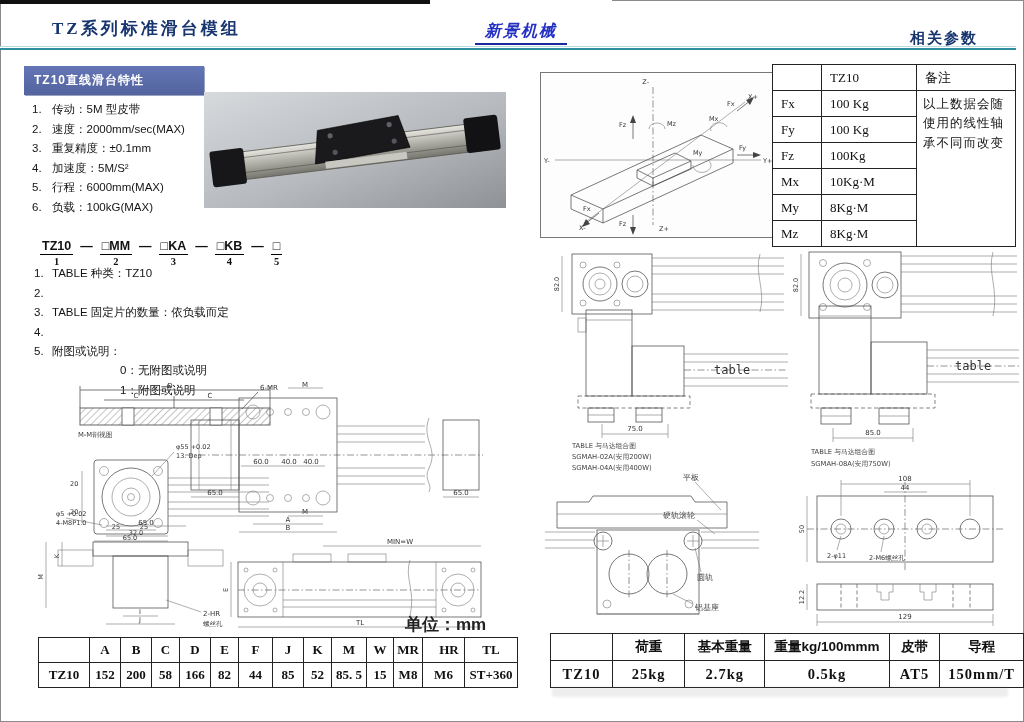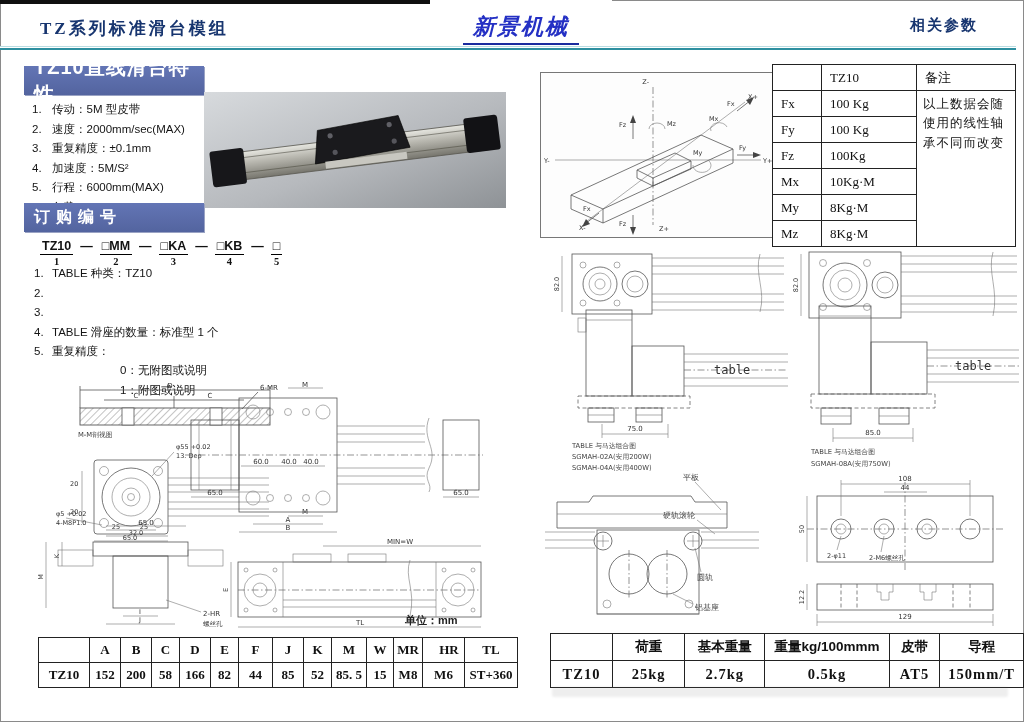--- a/index.html
+++ b/index.html
@@ -10,21 +10,21 @@
   .topbar{position:absolute;left:0;top:0;width:433px;height:4px;background:#101010;}
   .sep{position:absolute;left:0;top:46px;width:1016px;height:4px;
        background:linear-gradient(#b9dde2 0 1px,#ffffff 1px 2px,#2e8fa0 2px 4px);}
   .lefttitle{font-family:"Liberation Serif","DejaVu Serif",serif;font-weight:bold;
        font-size:17px;letter-spacing:3px;color:#17356f;}
   .righttitle{font-family:"Liberation Serif","DejaVu Serif",serif;font-weight:bold;
        font-size:15px;letter-spacing:2px;color:#17356f;}
   .brandbox{position:absolute;left:430px;top:0;width:182px;height:45px;background:#fff;
        display:flex;align-items:flex-end;justify-content:center;z-index:5;}
   .brandbox span{font-family:"DejaVu Serif","Liberation Serif",serif;font-style:italic;
-       font-weight:bold;font-size:22px;color:#2430c4;border-bottom:2px solid #1b2b9e;
+       font-weight:bold;font-size:16px;color:#2430c4;border-bottom:2px solid #1b2b9e;
        padding:0 10px 1px 10px;letter-spacing:2px;}
   .band{background:linear-gradient(#6375b5,#53649f);color:#fff;font-weight:bold;
        display:flex;align-items:center;padding-left:10px;box-shadow:1px 1px 0 #9aa3c4;}
   .feat-list .row,.note-list .row{display:flex;font-size:11.5px;line-height:19.5px;color:#141414;}
   .feat-list .num{width:20px;}
   .note-list .num{width:18px;}
   .subnotes .row{display:flex;font-size:11.5px;line-height:19.5px;}
   .codewrap{display:flex;align-items:flex-start;font-family:"Liberation Sans",sans-serif;}
   .cpart{display:flex;flex-direction:column;align-items:center;}
   .cpart .lbl{border-bottom:1.5px solid #000;padding:0 2px 0 2px;font-weight:bold;font-size:12.5px;line-height:15px;}
@@ -39,42 +39,42 @@
        font-size:13px;font-weight:bold;text-align:center;height:22px;background:#fff;}
   .stable td{border:1px solid #222;text-align:center;background:#fff;height:24px;}
   .stable .hd{font-family:"Liberation Sans",sans-serif;font-weight:bold;font-size:13.5px;}
   .stable .vl{font-family:"Liberation Serif","DejaVu Serif",serif;font-weight:600;font-size:14.5px;letter-spacing:1px;}
   .diag{background-image:linear-gradient(to bottom right,transparent 48.6%,#333 48.6%,#333 51.4%,transparent 51.4%);}
   .isobox{position:absolute;border:1px solid #777;background:#fdfdfd;}
   svg text{font-family:"DejaVu Sans",sans-serif;fill:#333;}
   .dt{font-size:7px;}
   .dts{font-size:6.5px;}
   .cap{font-size:6.8px;fill:#444;}
-  .unitnote{font-family:"Liberation Sans",sans-serif;font-weight:bold;font-size:11px;color:#222;}
+  .unitnote{font-family:"Liberation Sans",sans-serif;font-weight:bold;font-size:17px;color:#222;}
   .watermark{position:absolute;background:rgba(120,120,120,0.13);filter:blur(1.2px);border-radius:2px;}
   .thin{stroke:#555;stroke-width:0.8;fill:none;}
   .thin2{stroke:#777;stroke-width:0.6;fill:none;}
   .dash{stroke:#666;stroke-width:0.7;fill:none;stroke-dasharray:7 2.5 1.5 2.5;}
   .dashed{stroke:#666;stroke-width:0.8;fill:none;stroke-dasharray:4 2.5;}
 </style>
 </head>
 <body>
 
 <div id="page">
   <div class="pageborder"></div>
   <div class="topbar"></div>
   <div class="sep"></div>
 
-  <div class="abs lefttitle" style="left:40px;top:17px;">TZ系列标准滑台模组</div>
+  <div class="abs lefttitle" style="left:52px;top:17px;">TZ系列标准滑台模组</div>
   <div class="brandbox">
     <span>新景机械</span>
   </div>
-  <div class="abs righttitle" style="left:910px;top:16px;">相关参数</div>
-
-  <div class="abs band" style="left:24px;top:66px;width:170px;height:29px;font-size:20px;letter-spacing:1px;">
+  <div class="abs righttitle" style="left:910px;top:29px;">相关参数</div>
+
+  <div class="abs band" style="left:24px;top:66px;width:170px;height:29px;font-size:12px;letter-spacing:1px;">
     <span>TZ10直线滑台特性</span>
   </div>
 
   <div class="abs feat-list" style="left:32px;top:100px;width:175px;">
     <div class="row">
         <span class="num">1.</span>
         <span>传动：5M 型皮带</span>
       </div>
     <div class="row">
         <span class="num">2.</span>
@@ -122,23 +122,20 @@
         <path d="M116,34 L198,29 L206,62 L110,67 Z" fill="#1a1a1d" stroke="#000" stroke-width="0.6"></path>
         <rect x="120" y="66" width="82" height="7" fill="#c8c7c0"></rect>
         <circle cx="128" cy="41" r="2.6" fill="#606066"></circle>
         <circle cx="188" cy="37" r="2.6" fill="#606066"></circle>
         <circle cx="131" cy="58" r="2.6" fill="#55555b"></circle>
         <circle cx="191" cy="54" r="2.6" fill="#55555b"></circle>
       </g>
     </svg>
   </div>
 
-  <div class="abs band" style="left:24px;top:203px;width:170px;height:29px;font-size:16px;letter-spacing:6px;">
-    <span>订购编号</span>
-  </div>
 
   <div class="abs codewrap" style="left:40px;top:239px;">
     <div class="cpart">
         <span class="lbl">TZ10</span>
         <span class="no">1</span>
       </div>
     <span class="cdash">—</span>
     <div class="cpart">
         <span class="lbl">□MM</span>
         <span class="no">2</span>
@@ -163,28 +160,28 @@
   <div class="abs note-list" style="left:34px;top:264px;width:480px;">
     <div class="row">
         <span class="num">1.</span>
         <span>TABLE 种类：TZ10</span>
       </div>
     <div class="row">
         <span class="num">2.</span>
       </div>
     <div class="row">
         <span class="num">3.</span>
+        <span>TABLE 固定片的数量：依负载而定</span>
       </div>
     <div class="row">
         <span class="num">4.</span>
-        <span>TABLE 滑座的数量：标准型 1 个</span>
       </div>
     <div class="row">
         <span class="num">5.</span>
-        <span>重复精度：</span>
+        <span>附图或说明：</span>
       </div>
   </div>
   <div class="abs subnotes" style="left:120px;top:361px;">
     <div class="row">
         <span>0：</span>
         <span>无附图或说明</span>
       </div>
     <div class="row">
         <span>1：</span>
         <span>附图或说明</span>

